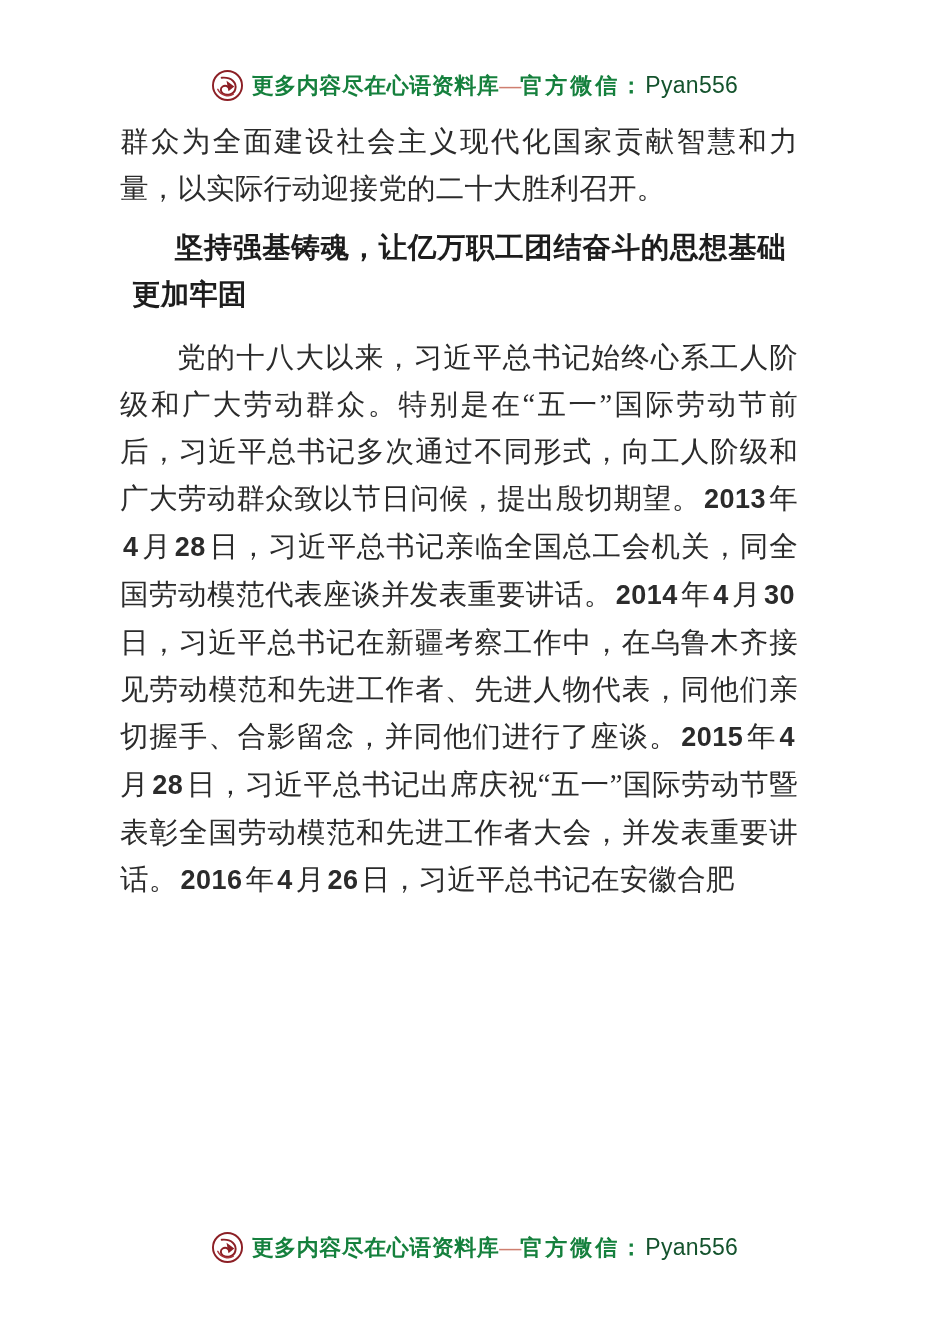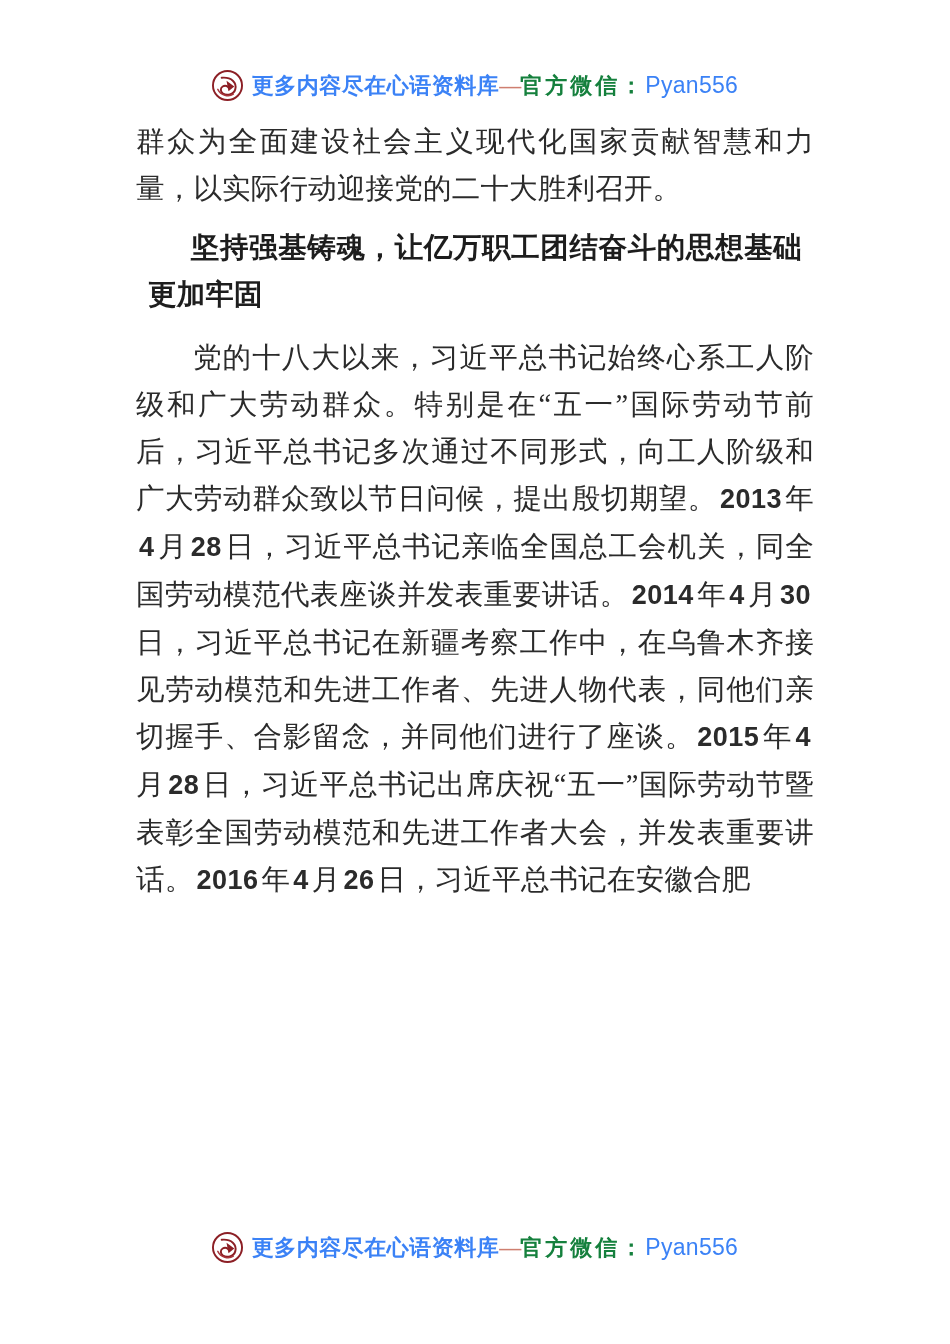--- a/index.html
+++ b/index.html
@@ -46,43 +46,43 @@
 
   .wm-text {
     font-family: "Liberation Serif", "DejaVu Serif", serif;
     font-size: 22px;
     font-weight: 700;
     letter-spacing: 0.5px;
     white-space: nowrap;
     line-height: 1;
   }
   .wm-cn {
-    color: #3b82f6;
+    color: #15803d;
     text-align: right;
   }
   .wm-dash {
     color: #cf7f70;
     letter-spacing: -1px;
   }
   .wm-cn2 {
     color: #15803d;
     letter-spacing: 3px;
   }
   .wm-id {
-    color: #3b82f6;
+    color: #14532d;
     font-family: "Liberation Sans", "DejaVu Sans", sans-serif;
     font-weight: 400;
     font-size: 23px;
     letter-spacing: 0.3px;
   }
 
   
   .content {
     position: absolute;
-    left: 136px;
+    left: 120px;
     top: 118px;
     width: 678px;
   }
 
   .para {
     margin: 0;
     font-family: "Liberation Serif", "DejaVu Serif", serif;
     font-size: 28.5px;
     line-height: 47px;
     color: #2b2b2b;

